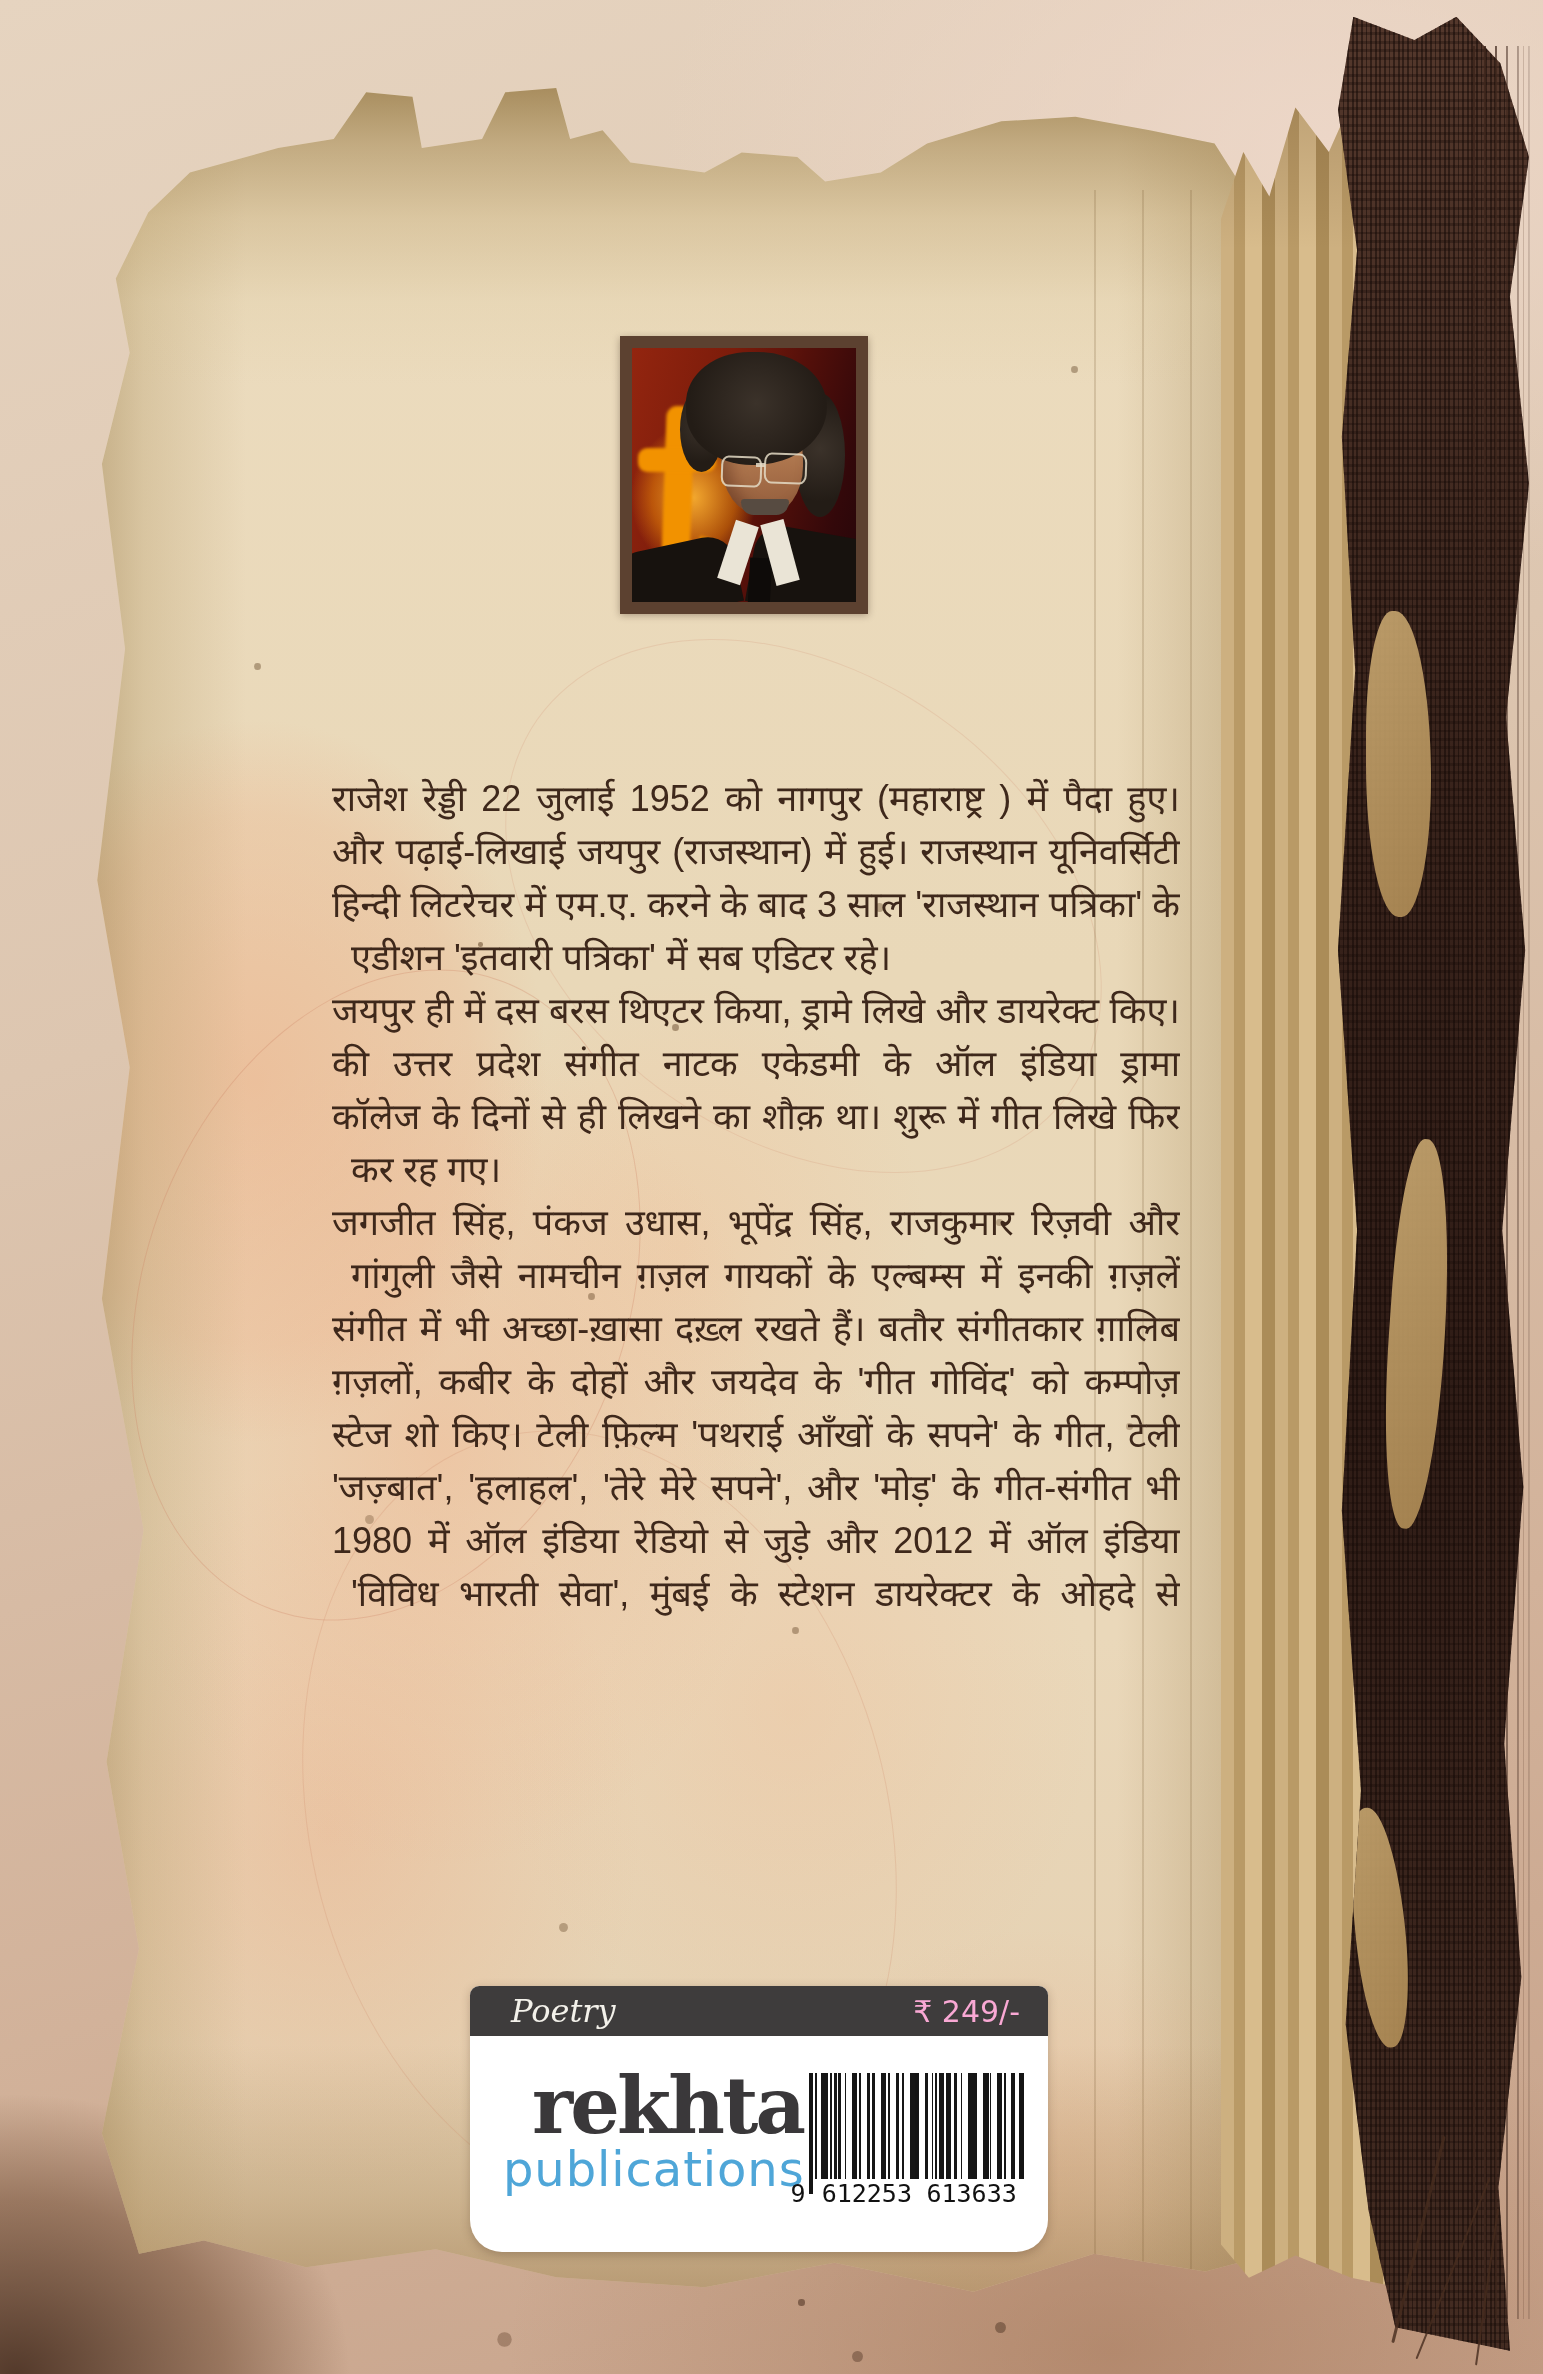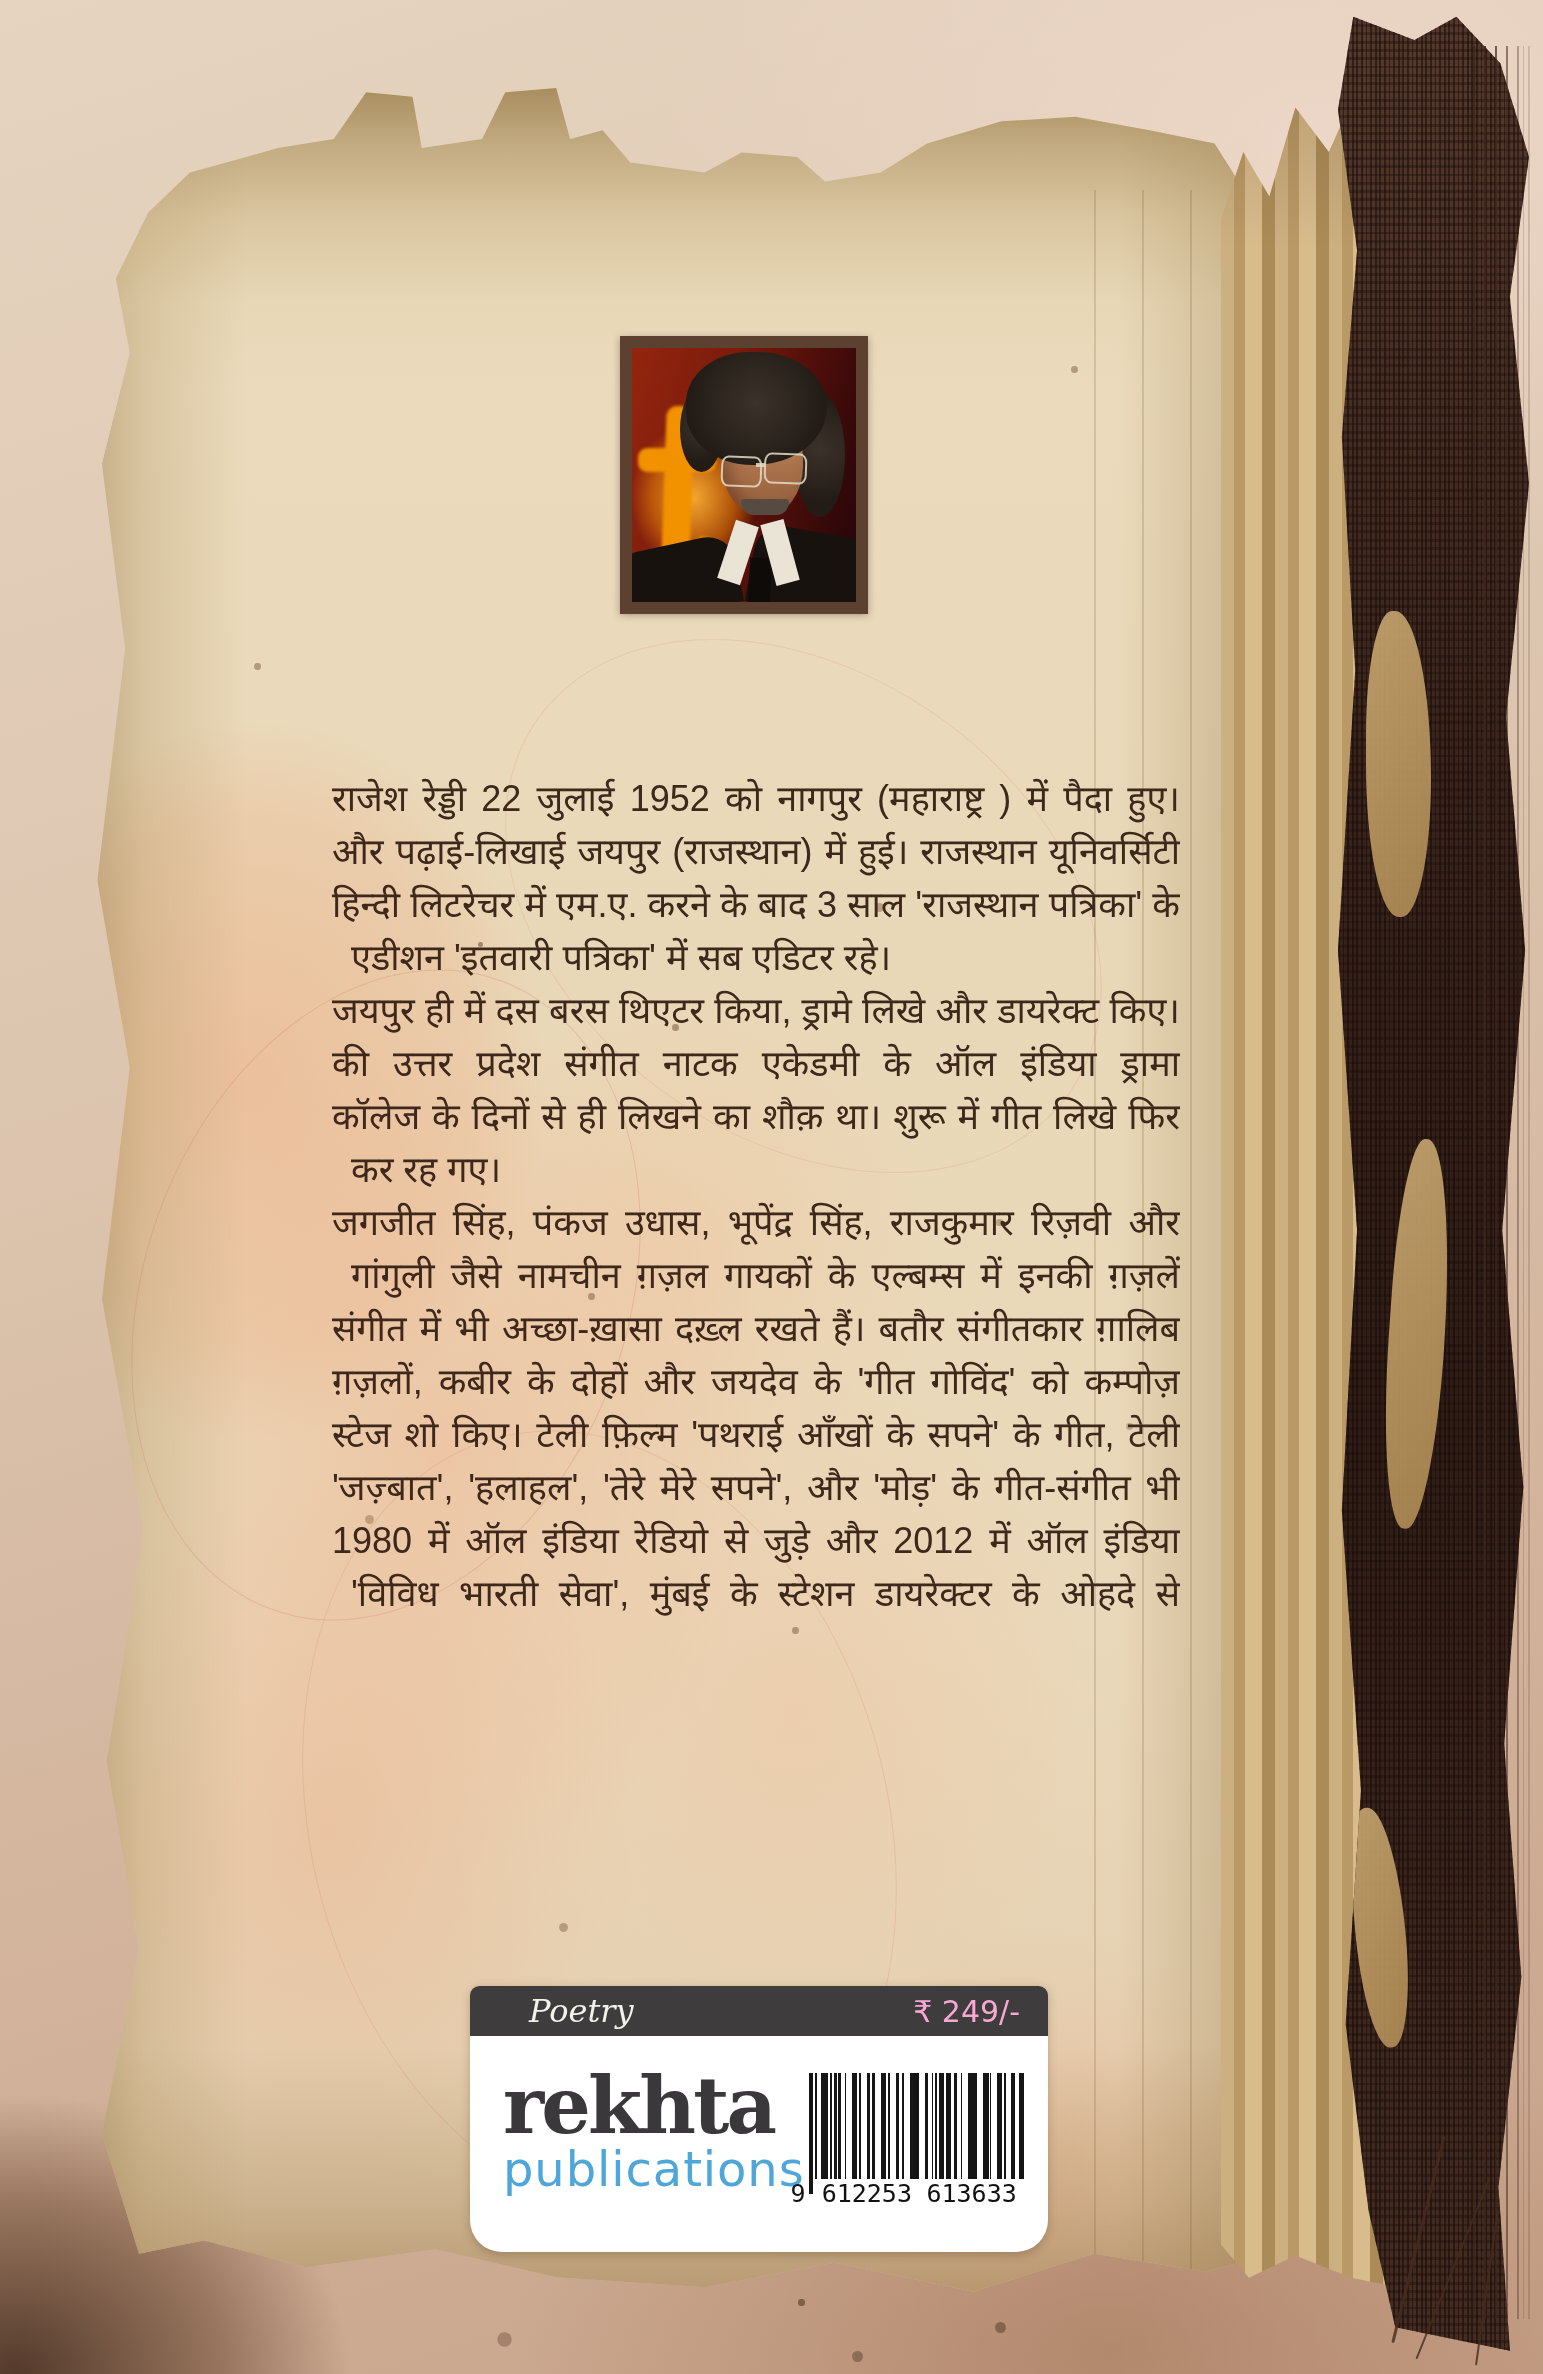--- a/index.html
+++ b/index.html
@@ -138,27 +138,27 @@
   }
   .line{height:53px;line-height:53px;overflow:hidden;text-align:justify;text-align-last:justify;white-space:normal;}
   .line.end{text-align-last:left;margin-left:19px;}
   
   .card{
     position:absolute;left:470px;top:1986px;width:578px;height:266px;z-index:5;
     background:#fff;border-radius:9.3px 9.3px 32px 32px;box-shadow:0 2.8px 9.3px rgba(60,35,20,.25);
   }
   .genre-bar{
     height:50px;background:var(--genre-bar,#3e3c3c);border-radius:9.3px 9.3px 0 0;
-    display:flex;align-items:center;justify-content:space-between;padding:0 28px 0 59px;box-sizing:border-box;
+    display:flex;align-items:center;justify-content:space-between;padding:0 28px 0 41px;box-sizing:border-box;
   }
   .genre{font-family:"DejaVu Serif",serif;font-style:italic;font-size:32px;color:#f3f1ea;}
   .price{font-family:"DejaVu Sans",sans-serif;font-size:30px;color:#f9a8d4;}
   .card-body{position:relative;height:216px;}
   .publisher{position:absolute;left:33px;top:35px;line-height:1;}
-  .pub-name{font-family:"DejaVu Serif",serif;font-weight:bold;font-size:78px;letter-spacing:-2.8px;color:#3a383a;line-height:.9;}
+  .pub-name{font-family:"DejaVu Serif",serif;font-weight:bold;font-size:78px;letter-spacing:-2.8px;color:#3a383a;line-height:.9;margin-left:29px;}
   .pub-sub{font-family:"DejaVu Sans",sans-serif;font-size:48px;color:var(--publisher-blue,#4fa6d8);margin-top:3.7px;letter-spacing:0.9px;}
   .barcode{position:absolute;right:24px;top:37px;width:215px;height:135px;}
   .bars{
     position:absolute;left:0;right:0;top:0;height:109px;
     background:
       repeating-linear-gradient(90deg,#161616 0 2.8px,rgba(0,0,0,0) 2.8px 6.5px,#161616 6.5px 8.3px,rgba(0,0,0,0) 8.3px 14px,#161616 14px 18.6px,rgba(0,0,0,0) 18.6px 21.3px,#161616 21.3px 23px,rgba(0,0,0,0) 23px 29px),
       repeating-linear-gradient(90deg,rgba(0,0,0,0) 0 12px,#161616 12px 14px,rgba(0,0,0,0) 14px 25px,#161616 25px 28px,rgba(0,0,0,0) 28px 38px);
   }
   .guard{position:absolute;top:0;width:3.7px;height:121px;background:#141414;}
   .guard-l{left:0;}

